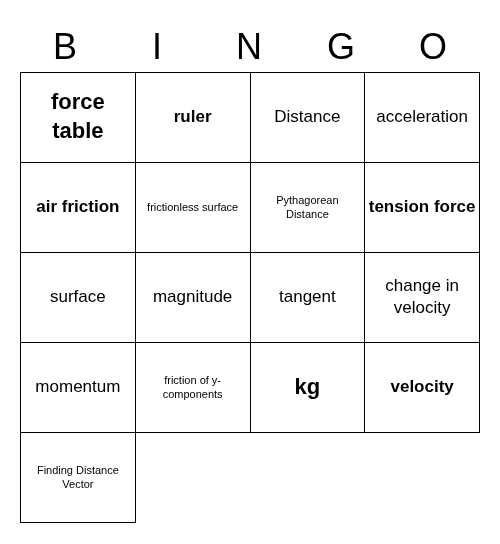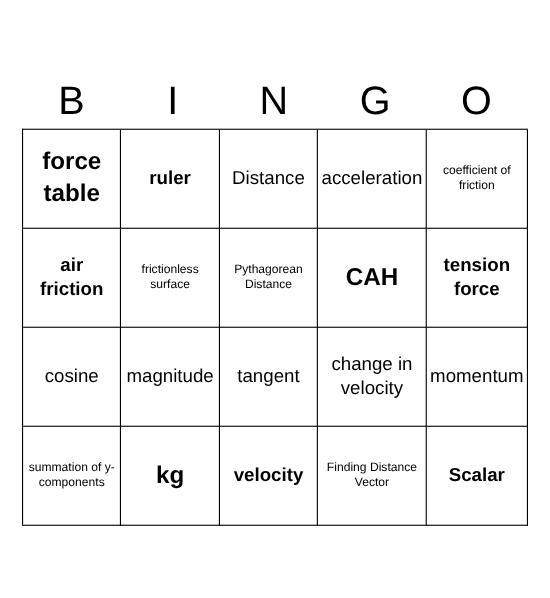--- a/index.html
+++ b/index.html
@@ -26,21 +26,21 @@
       text-align: center;
     }
     .bingo-header-cell {
       font-size: 36px;
       font-weight: normal;
       padding: 4px 0;
       letter-spacing: 2px;
     }
     .bingo-grid {
       display: grid;
-      grid-template-columns: repeat(5, 1fr);
+      grid-template-columns: repeat(4, 1fr);
       border-left: 1.5px solid #000;
       border-top: 1.5px solid #000;
     }
     .bingo-cell {
       border-right: 1.5px solid #000;
       border-bottom: 1.5px solid #000;
       display: flex;
       align-items: center;
       justify-content: center;
       text-align: center;
@@ -75,30 +75,27 @@
       <div class="bingo-header-cell">N</div>
       <div class="bingo-header-cell">G</div>
       <div class="bingo-header-cell">O</div>
     </div>
   <div class="bingo-grid">
 
   <div class="bingo-cell large-text">force table</div>
       <div class="bingo-cell medium-text">ruler</div>
       <div class="bingo-cell normal-text">Distance</div>
       <div class="bingo-cell normal-text">acceleration</div>
-      <div class="bingo-cell small-text">coefficient of friction</div>
       <div class="bingo-cell medium-text">air friction</div>
       <div class="bingo-cell small-text">frictionless surface</div>
       <div class="bingo-cell small-text">Pythagorean Distance</div>
-      <div class="bingo-cell large-text">CAH</div>
       <div class="bingo-cell medium-text">tension force</div>
-      <div class="bingo-cell normal-text">cosine</div>
+      <div class="bingo-cell normal-text">surface</div>
       <div class="bingo-cell normal-text">magnitude</div>
       <div class="bingo-cell normal-text">tangent</div>
       <div class="bingo-cell normal-text">change in velocity</div>
       <div class="bingo-cell normal-text">momentum</div>
-      <div class="bingo-cell small-text">summation of y-components</div>
+      <div class="bingo-cell small-text">friction of y-components</div>
       <div class="bingo-cell large-text">kg</div>
       <div class="bingo-cell medium-text">velocity</div>
       <div class="bingo-cell small-text">Finding Distance Vector</div>
-      <div class="bingo-cell medium-text">Scalar</div>
     </div>
 </div>
 
 </body></html>

